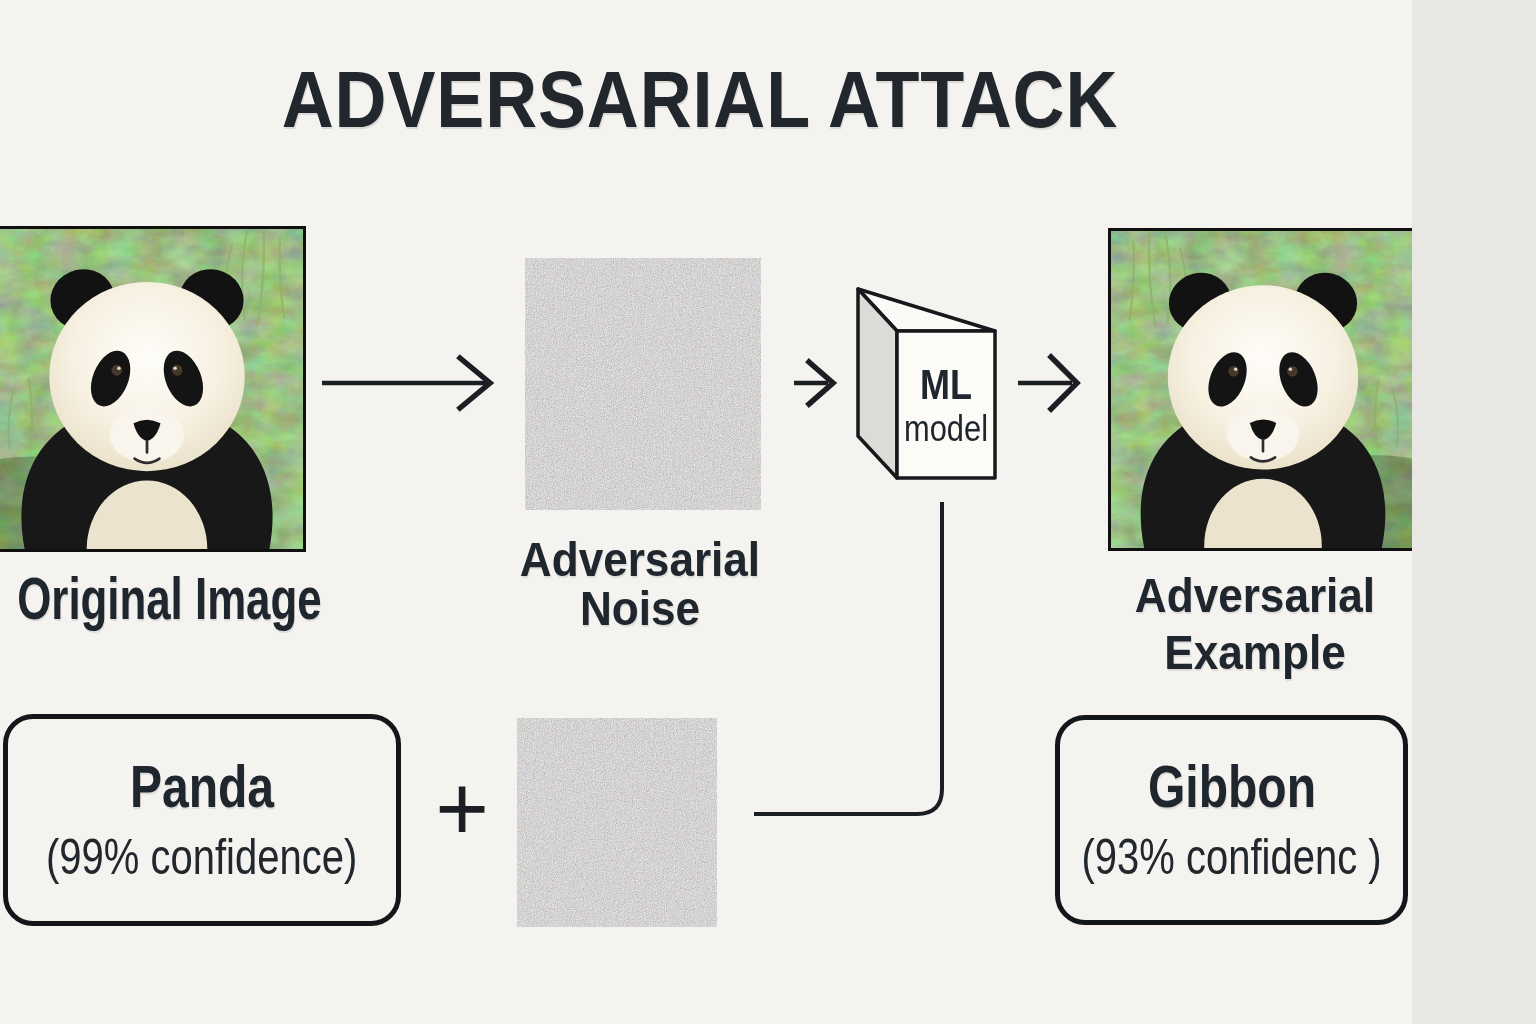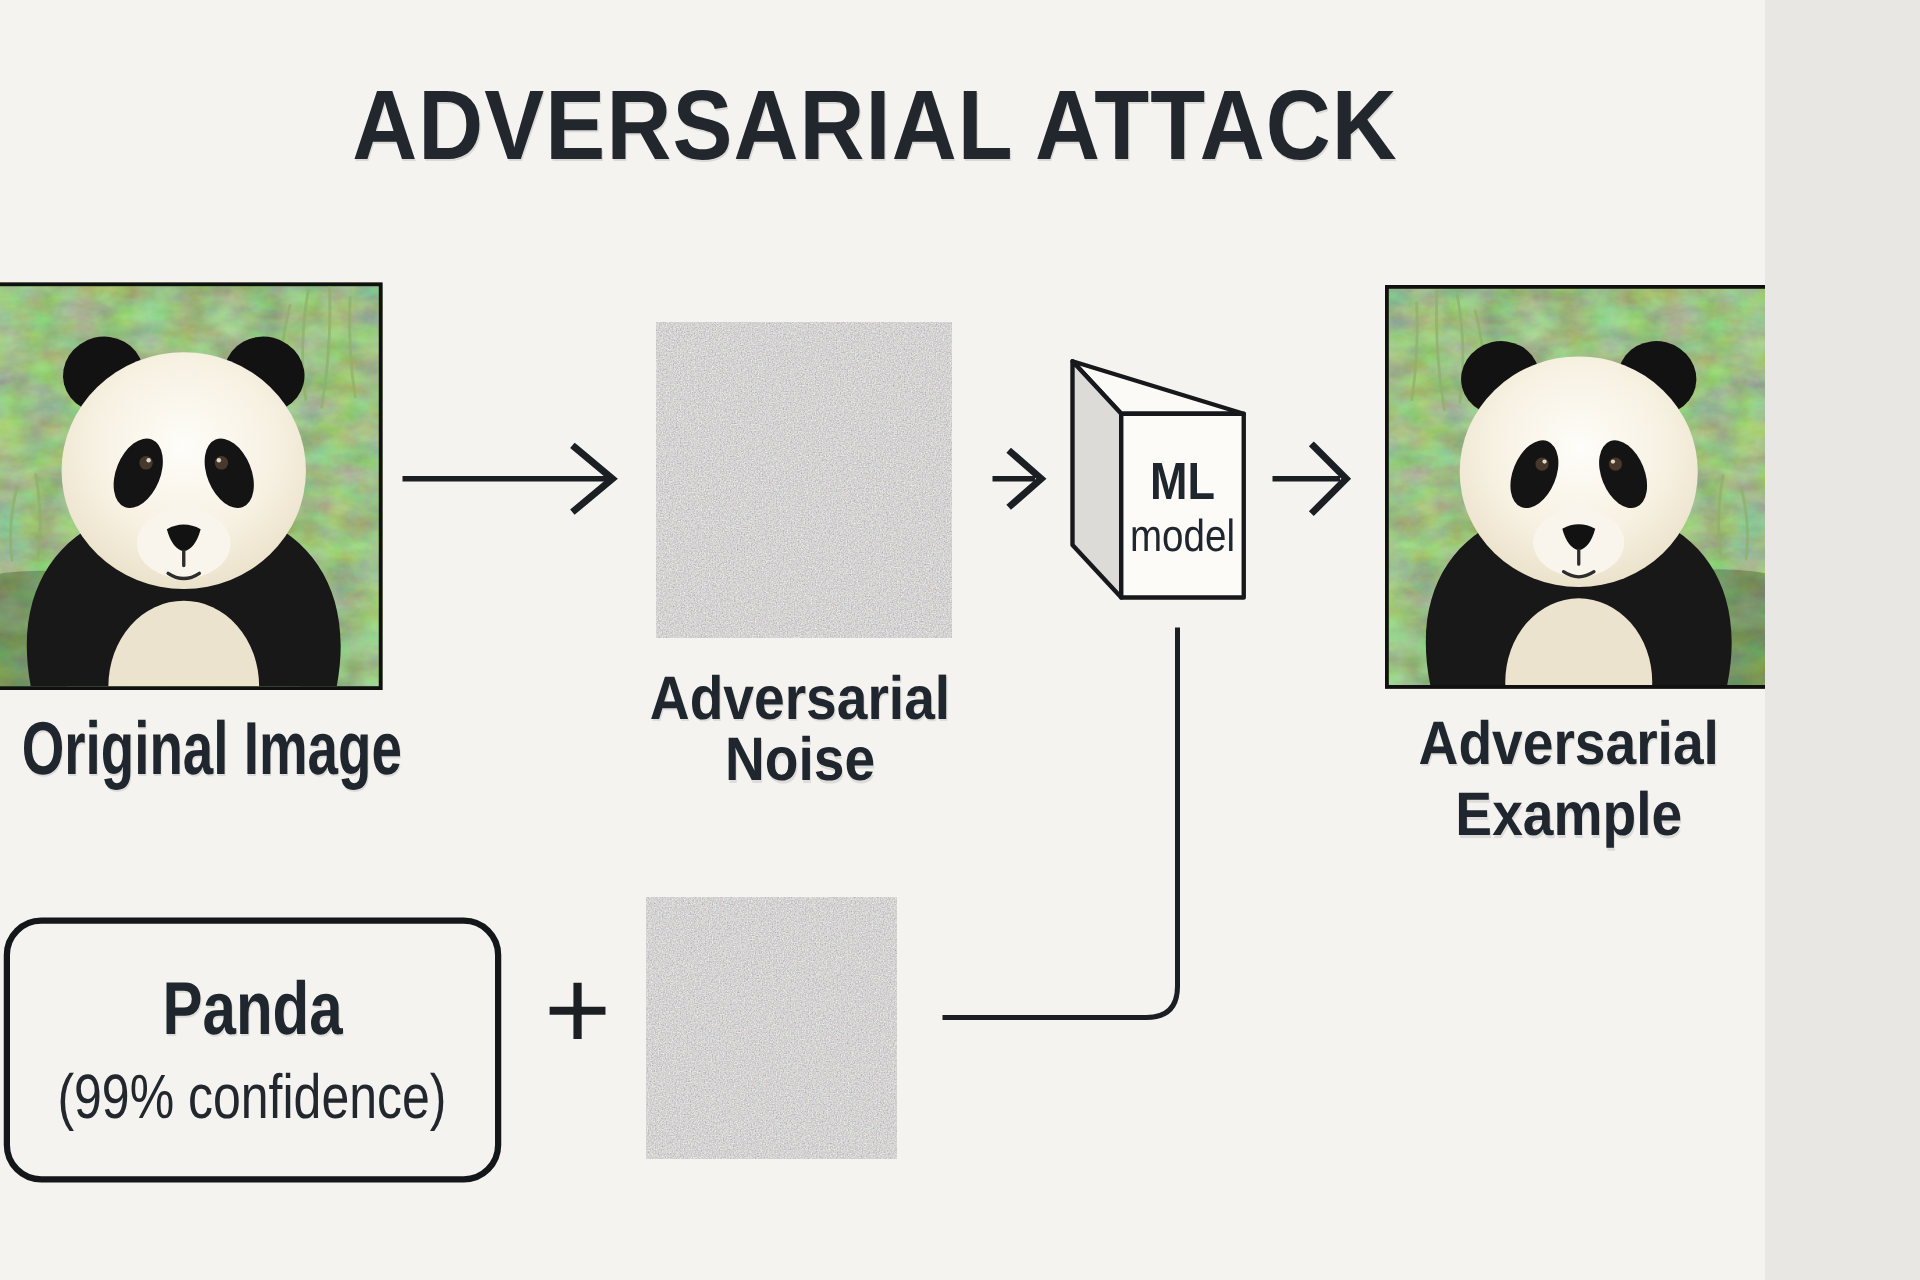--- a/index.html
+++ b/index.html
@@ -34,21 +34,21 @@
   .caption-example  { left:1100px; top:567px; width:310px; font-size:49px; line-height:57px; transform:scaleX(0.90); }
   .caption span { display:block; }
   .overlay { position:absolute; left:0; top:0; width:1536px; height:1024px; }
   .overlay text { font-family:"Liberation Sans", sans-serif; fill:#20262e; text-anchor:middle; }
   .result-box {
     position:absolute; box-sizing:border-box;
     border:5px solid #14171a; border-radius:30px;
     display:flex; flex-direction:column; align-items:center; justify-content:center;
     gap:12px; background:transparent;
   }
-  .box-panda  { left:3px;    top:734px; width:398px; height:212px; }
+  .box-panda  { left:3px;    top:714px; width:398px; height:212px; }
   .box-gibbon { left:1055px; top:715px; width:353px; height:210px; }
   .result-class {
     display:block; font-size:60px; font-weight:700; color:#20262e; line-height:62px;
     transform:scaleX(0.80); transform-origin:50% 50%; white-space:nowrap;
     text-shadow:1px 2px 0 rgba(170,170,168,0.3);
   }
   .result-conf {
     display:block; font-size:50px; font-weight:400; color:#22272e; line-height:54px;
     transform:scaleX(0.80); transform-origin:50% 50%; white-space:nowrap;
   }
@@ -173,14 +173,18 @@
     <text x="946" y="441" font-size="36" textLength="84" lengthAdjust="spacingAndGlyphs">model</text>
   </svg>
 
   <div class="result-box box-panda">
     <span class="result-class">Panda</span>
     <span class="result-conf">(99% confidence)</span>
   </div>
 
   <div class="plus">+</div>
 
+  <div class="result-box box-gibbon">
+    <span class="result-class">Gibbon</span>
+    <span class="result-conf">(93% confidenc )</span>
+  </div>
 
 </div>
 
 </body></html>

